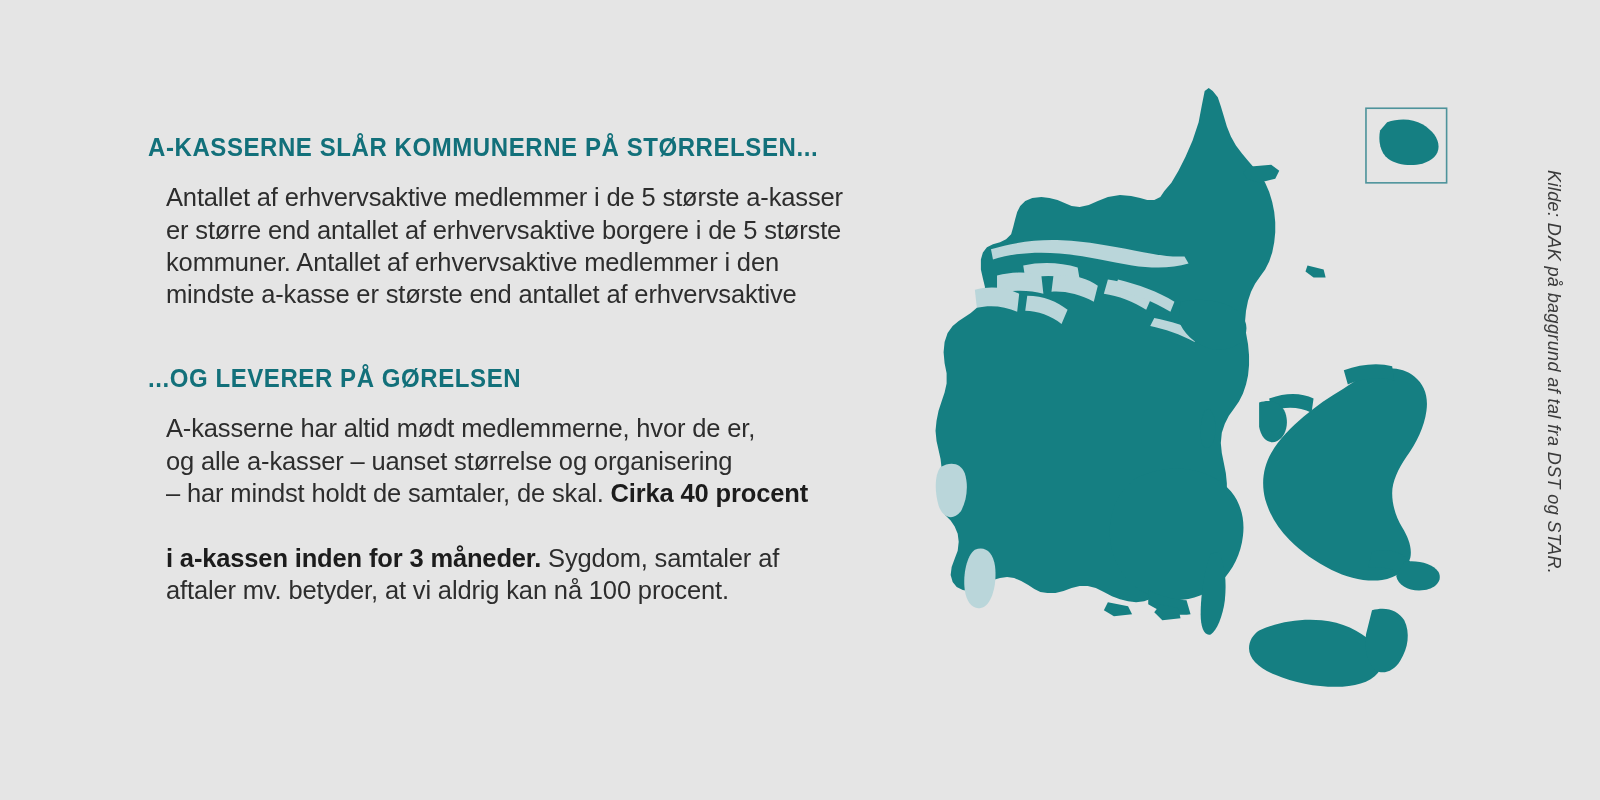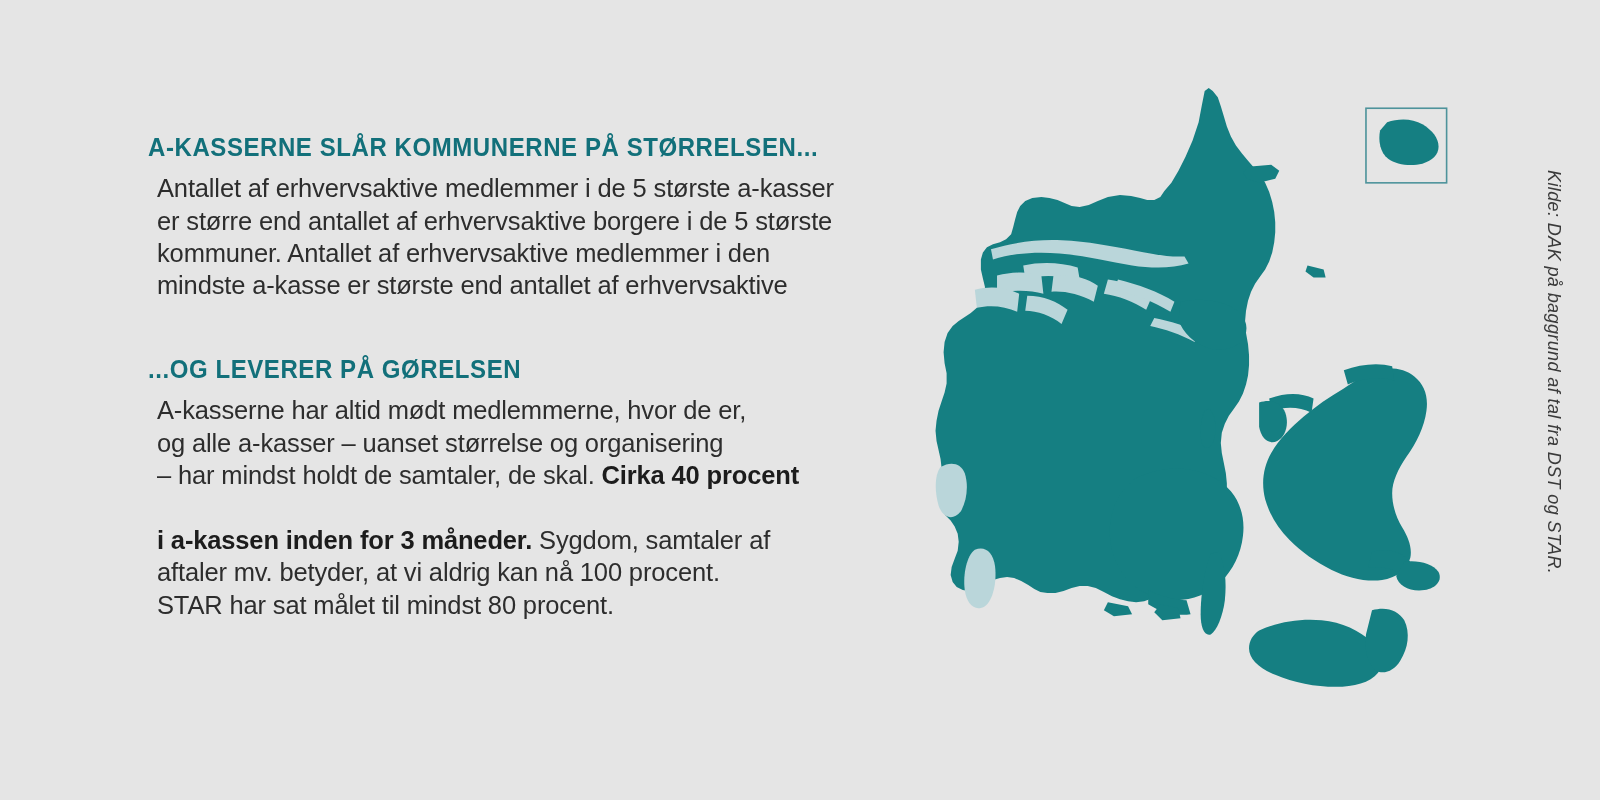--- a/index.html
+++ b/index.html
@@ -47,21 +47,21 @@
     transform-origin: left center;
     white-space: nowrap;
   }
 
   .block-body {
     color: #2d2d2d;
     font-family: "Liberation Sans", sans-serif;
     font-size: 25.5px;
     font-weight: 400;
     line-height: 32.4px;
-    margin: 9px;
+    margin: 18px;
     letter-spacing: -0.15px;
   }
 
   .block-body .bold {
     font-weight: bold;
     color: #1c1c1c;
   }
 
   
   .map-wrap {
@@ -111,21 +111,20 @@
 
     <div class="block">
       <h2 class="block-heading">...OG LEVERER PÅ GØRELSEN</h2>
       <p class="block-body">
         <span>A-kasserne har altid mødt medlemmerne, hvor de er,</span><br>
         <span>og alle a-kasser – uanset størrelse og organisering</span><br>
         <span>– har mindst holdt de samtaler, de skal. </span><span class="bold">Cirka 40 procent</span><br>
         <br>
         <span class="bold">i a-kassen inden for 3 måneder.</span><span> Sygdom, samtaler af</span><br>
         <span>aftaler mv. betyder, at vi aldrig kan nå 100 procent.</span><br>
-        <span>STAR har sat målet til mindst 80 procent.</span>
       </p>
     </div>
 
   </div>
 
   <div class="map-wrap">
     <svg viewBox="0 0 560 620" xmlns="http://www.w3.org/2000/svg">
       <g fill="#157f82">
 
         <path d="M302 13

